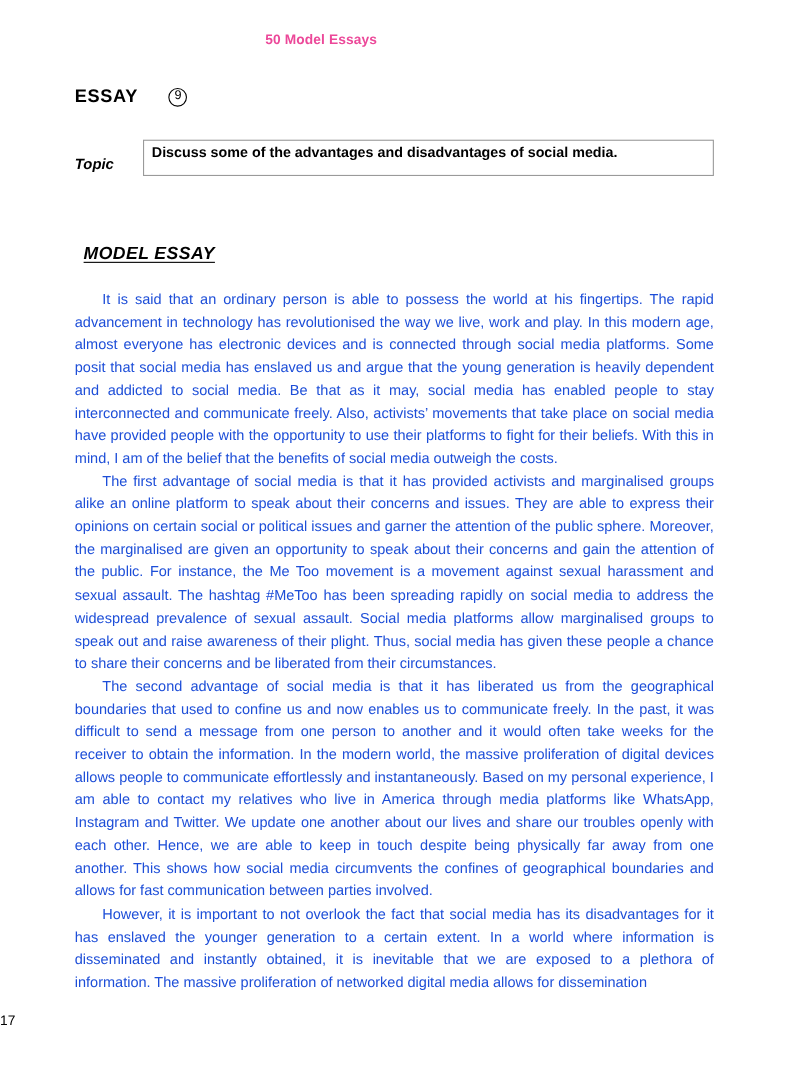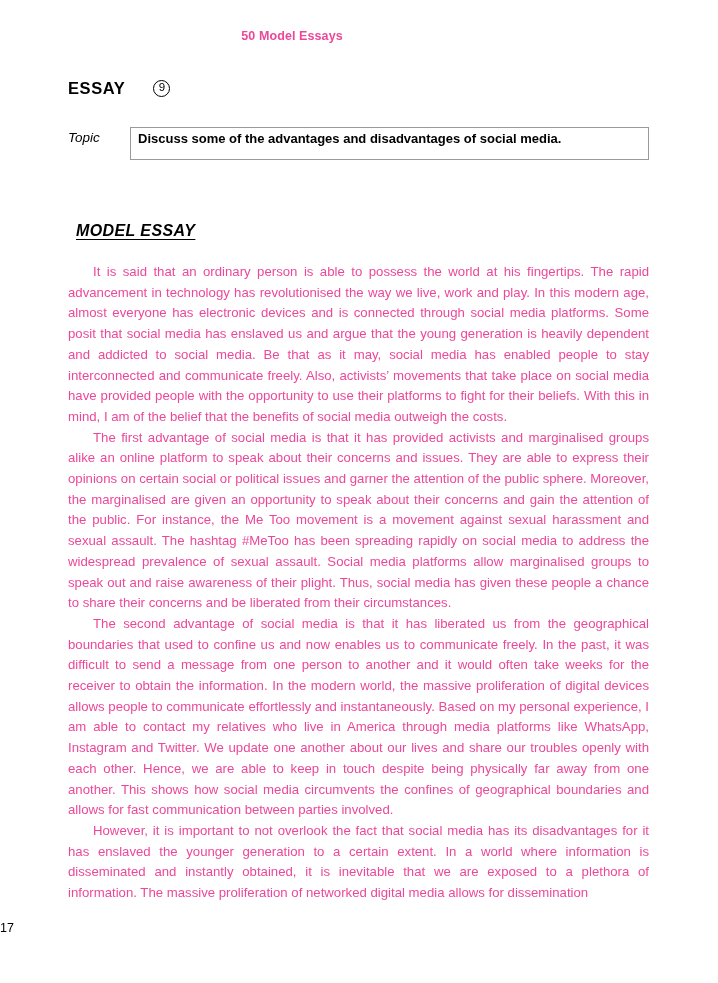--- a/index.html
+++ b/index.html
@@ -69,22 +69,23 @@
     left: 68px;
     width: 581px;
     display: flex;
     align-items: flex-start;
   }
   .topic-label {
     width: 62px;
     flex: 0 0 62px;
     font-size: 13.5px;
     font-style: italic;
-    font-weight: normal;
+    font-weight: bold;
     padding-top: 3px;
+    margin-top: 12px;
   }
   .topic-box {
     flex: 1 1 auto;
     border: 1px solid #9a9a9a;
     box-sizing: border-box;
     min-height: 24px;
     padding: 3px 7px 12px 7px;
     font-size: 13px;
     font-weight: bold;
     line-height: 1.25;
@@ -106,21 +107,21 @@
   
   .essay-body {
     position: absolute;
     top: 262px;
     left: 68px;
     width: 581px;
     font-size: 13.2px;
     line-height: 20.7px;
     text-align: justify;
     text-justify: inter-word;
-    color: #ec4899;
+    color: #1d4ed8;
   }
   .essay-body p {
     margin: 0;
     text-indent: 25px;
     hyphens: none;
   }
 
   
   .page-number {
     position: absolute;

